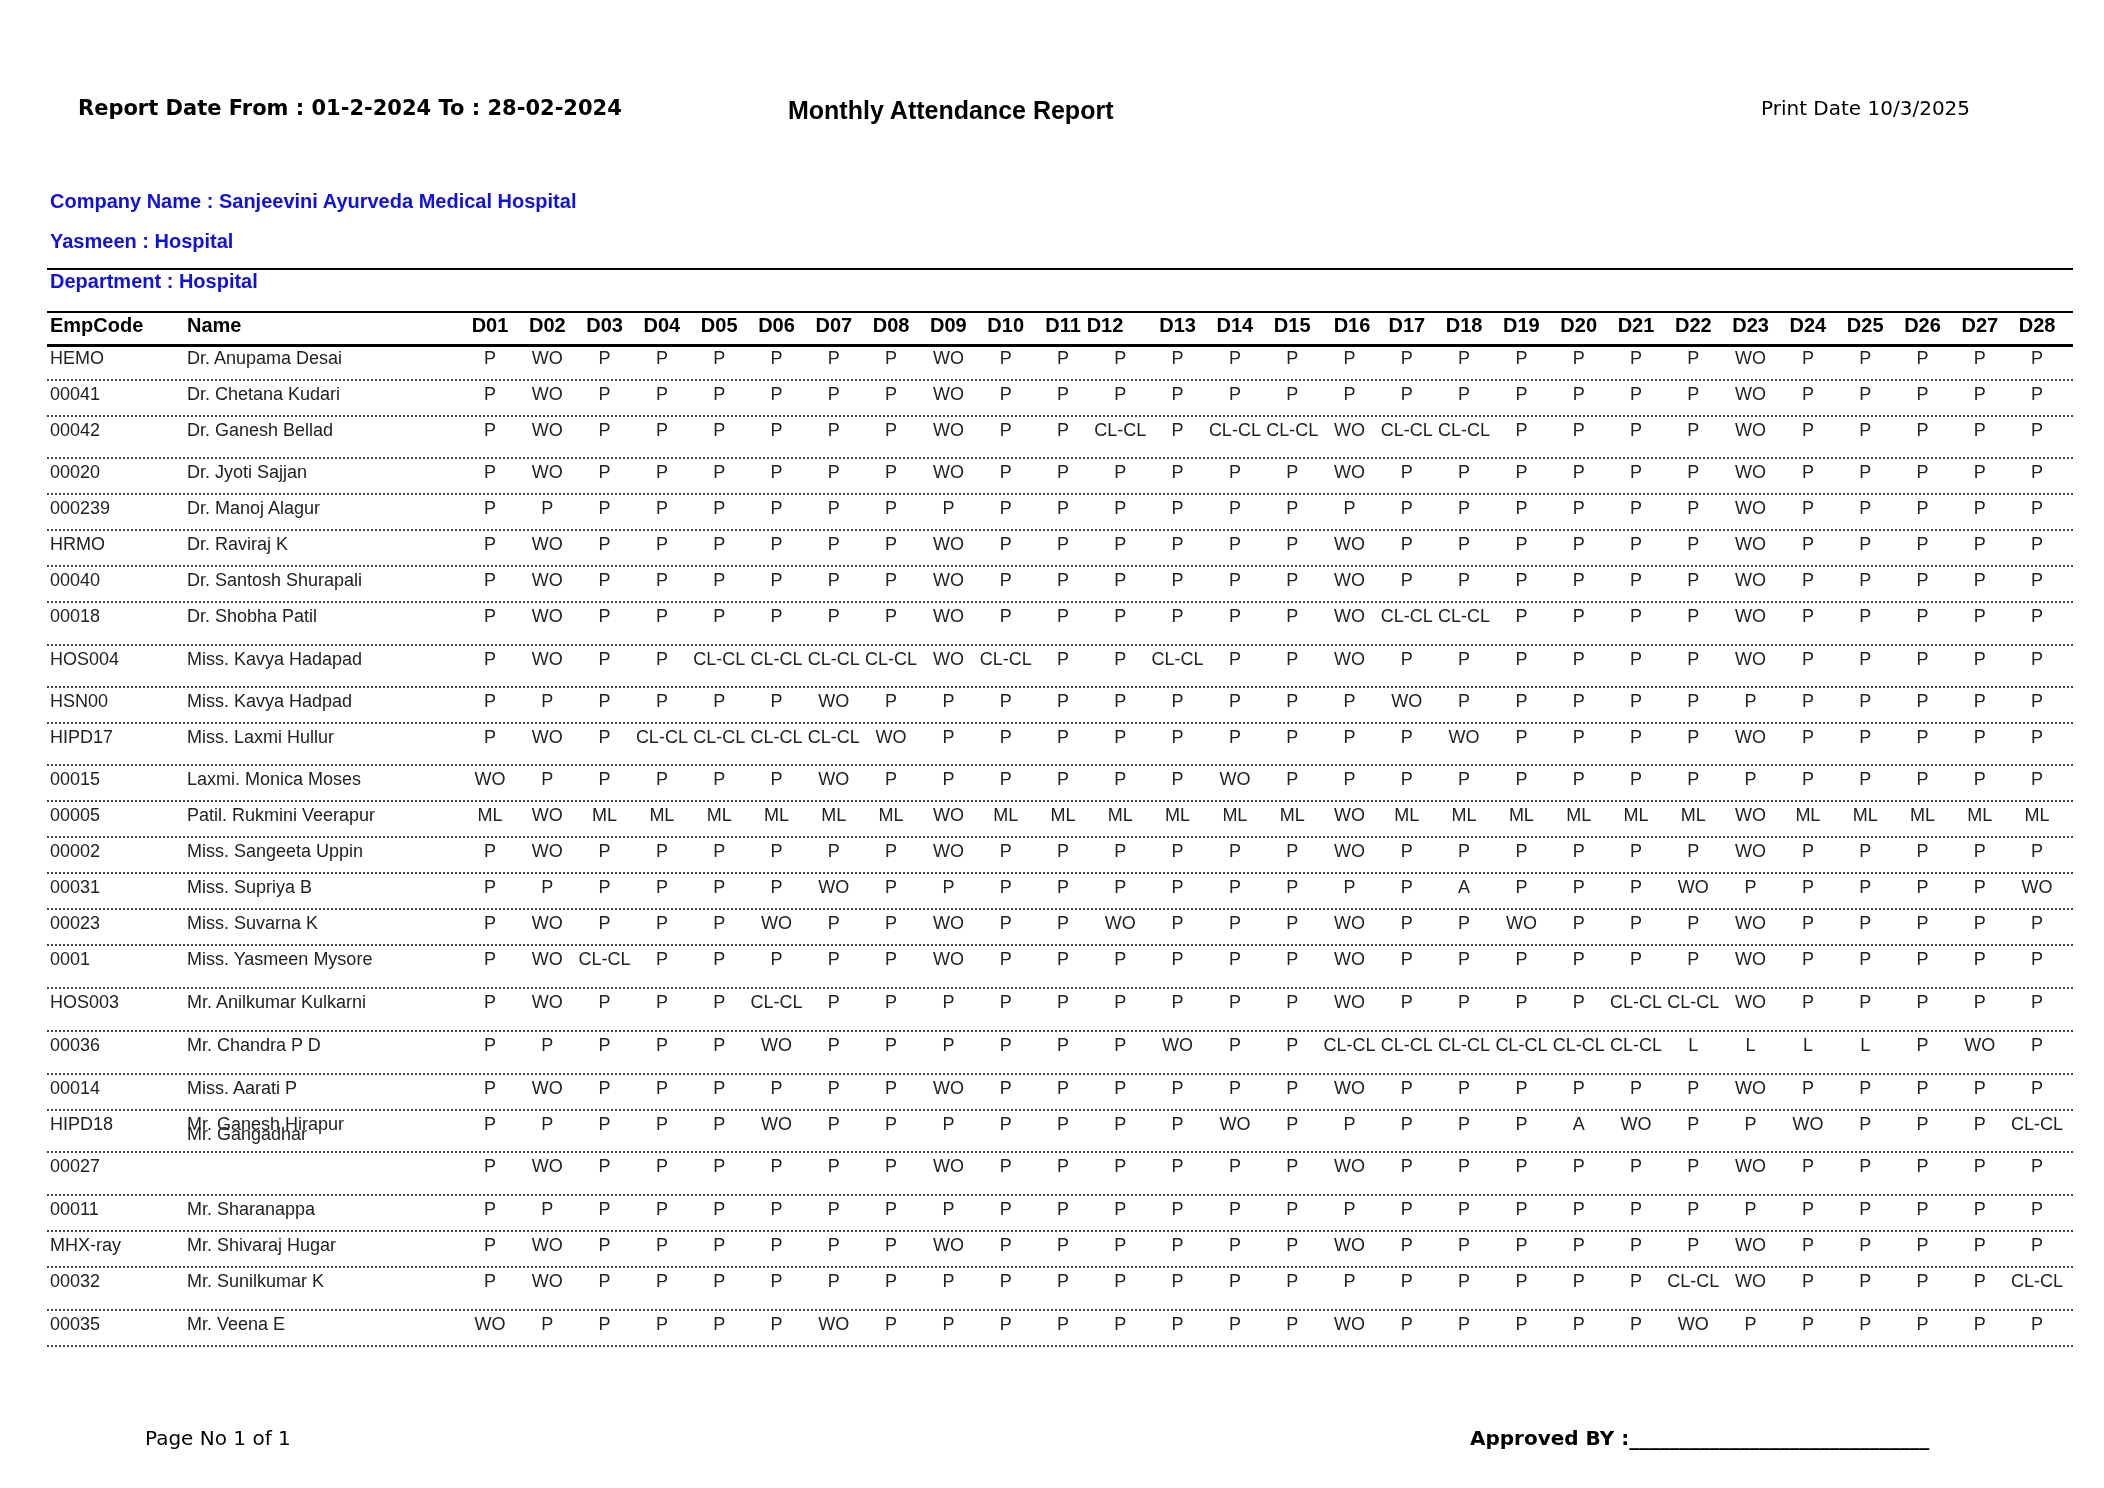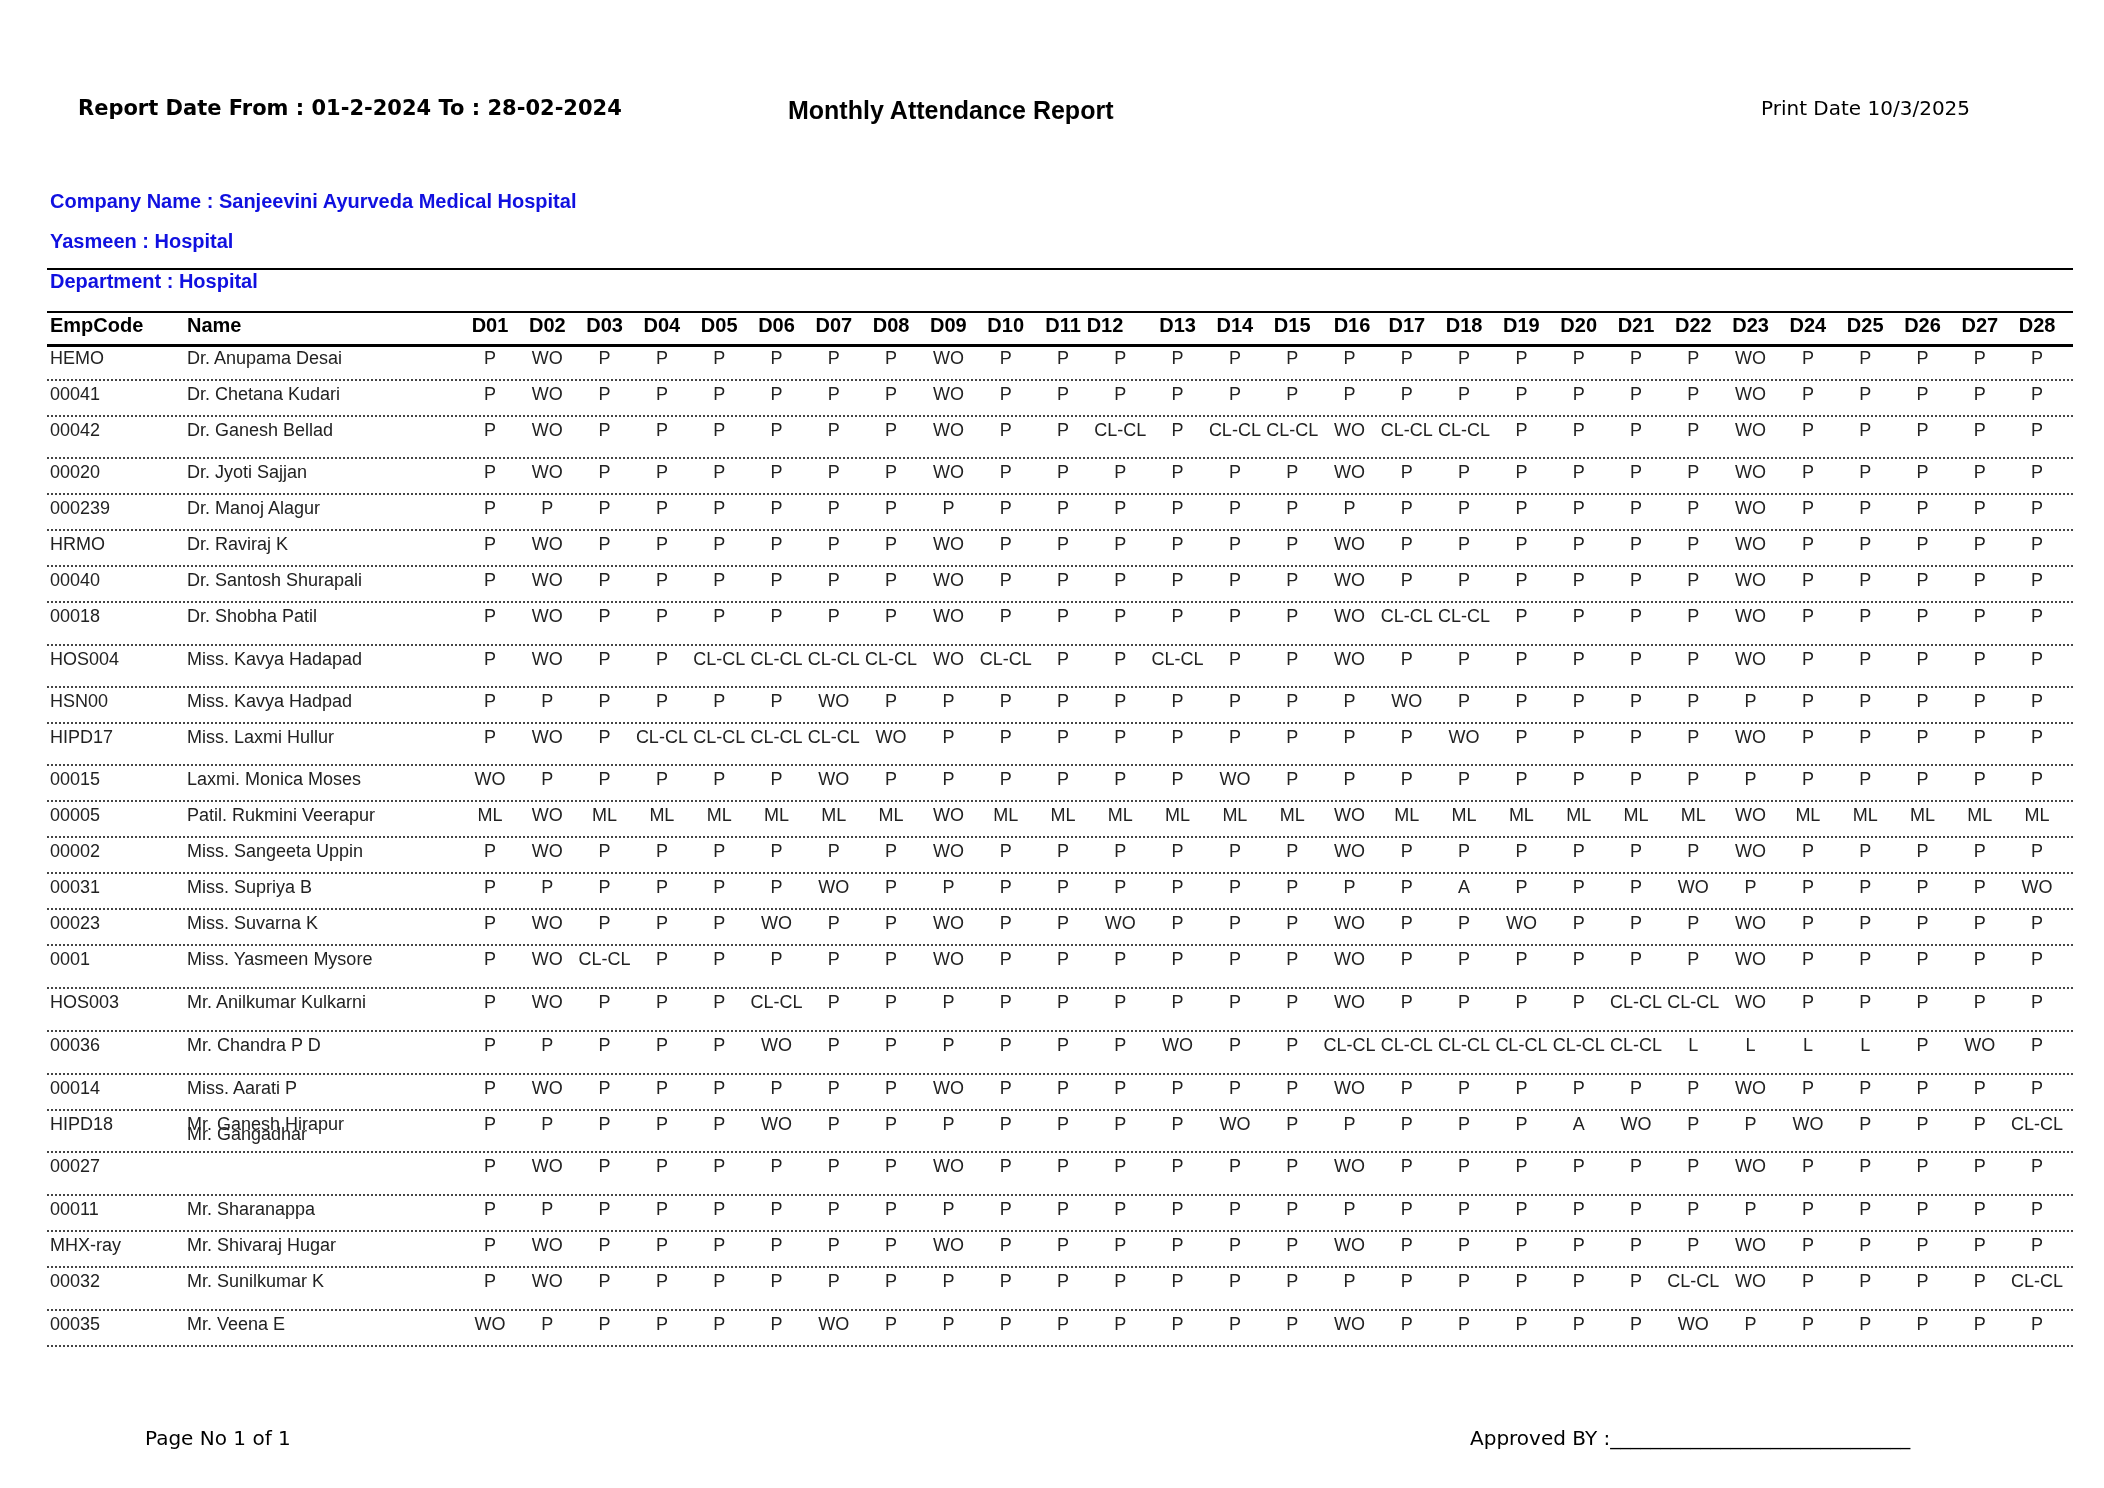--- a/index.html
+++ b/index.html
@@ -919,13 +919,13 @@
         <div class="cell dc" style="left: 1837.2px; top: 1314px;">P</div>
         <div class="cell dc" style="left: 1894.5px; top: 1314px;">P</div>
         <div class="cell dc" style="left: 1951.8px; top: 1314px;">P</div>
         <div class="cell dc" style="left: 2009.1px; top: 1314px;">P</div>
         <div class="dot" style="top: 1345px;"></div>
       </div>
     </div>
 </div>
 
 <div class="abs footer" style="left:145px;top:1426px;">Page No 1 of 1</div>
-<div class="abs footer" style="left:1470px;top:1426px;">Approved BY :______________________________</div>
+<div class="abs footer" style="left:1470px;top:1426px;font-weight:bold;">Approved BY :______________________________</div>
 
 </body></html>

